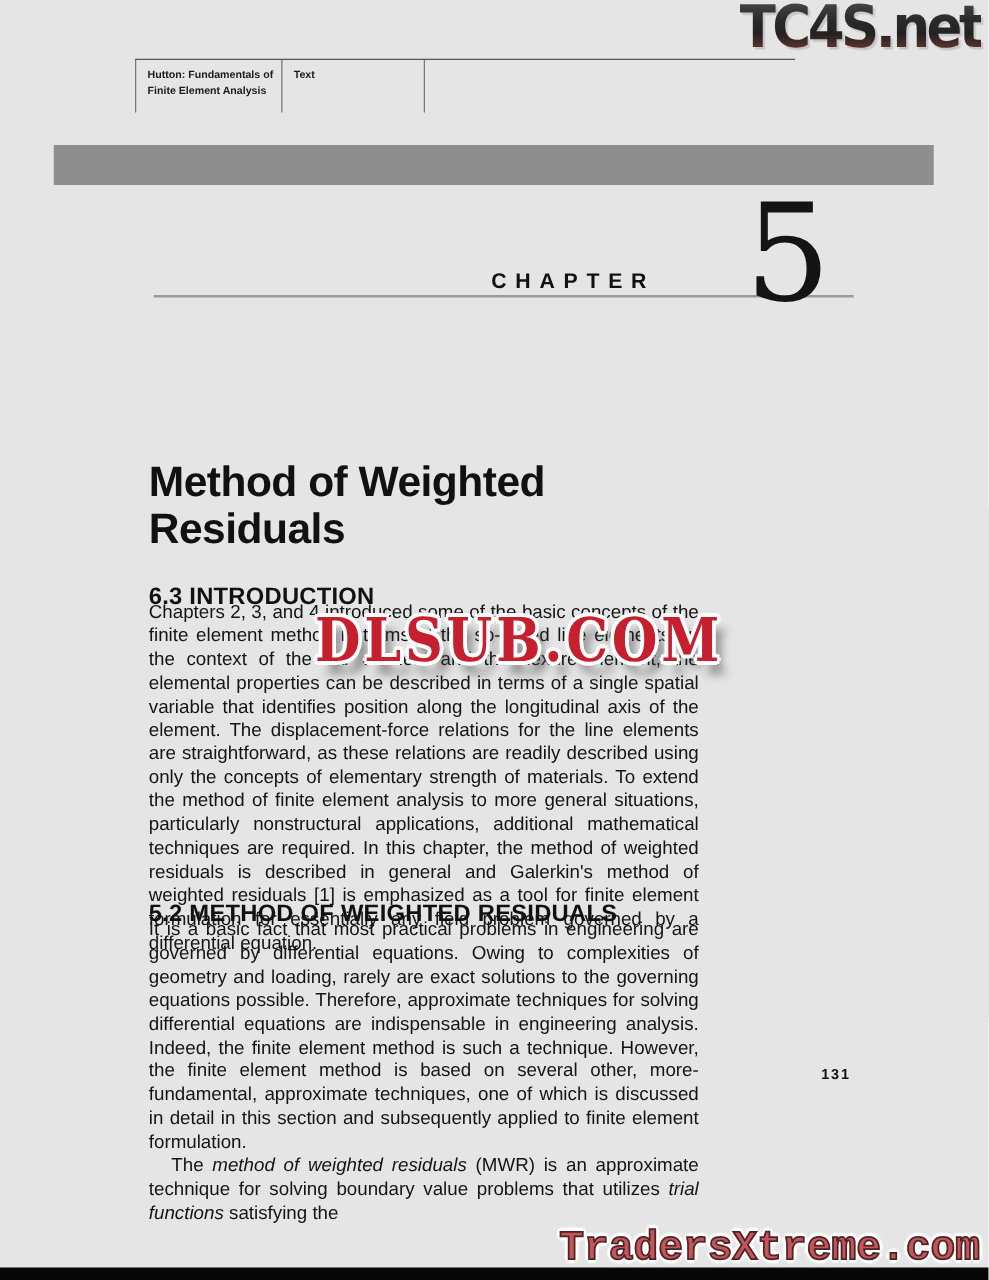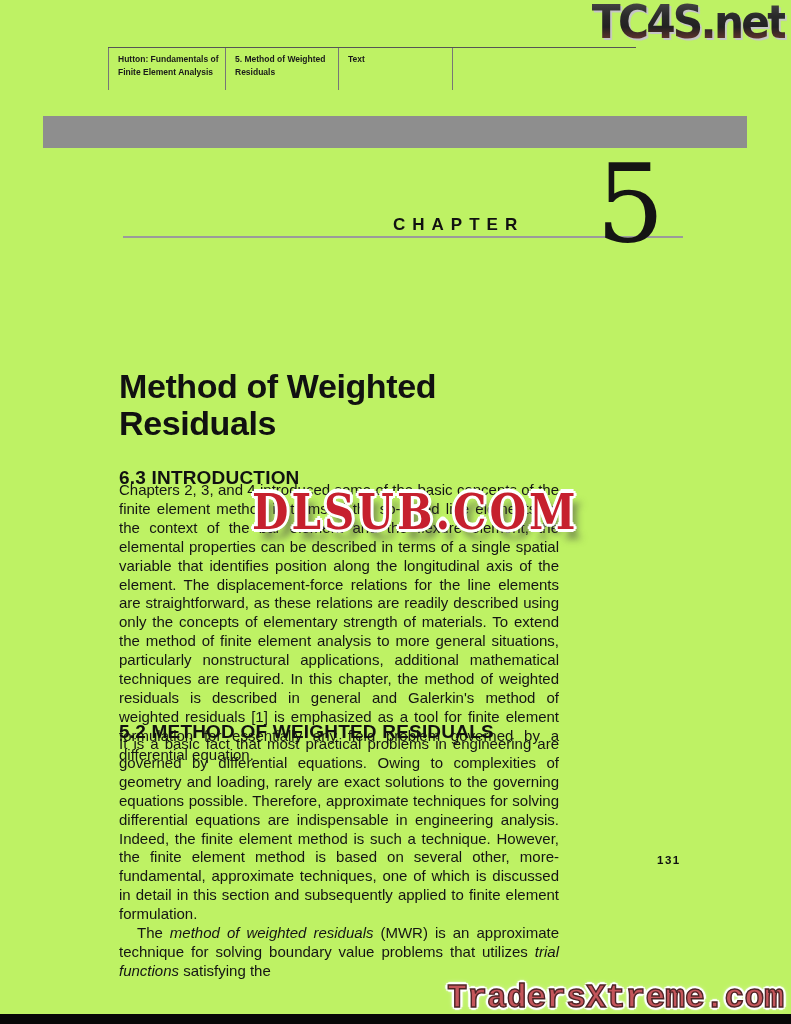--- a/index.html
+++ b/index.html
@@ -1,17 +1,17 @@
 <!DOCTYPE html>
 <html><head>
 <meta charset="utf-8">
 <style>
   html,body{margin:0;padding:0;background:#fff;}
   .page{
-    position:relative;width:791px;height:1024px;background:#bef264;
+    position:relative;width:791px;height:1024px;background:#e5e5e5;
     font-family:"Liberation Serif", serif;overflow:hidden;
   }
 
   
   .tc4s{
     position:absolute;top:-6px;right:6px;
     font-family:"DejaVu Sans", sans-serif;font-weight:bold;
     font-size:46px;letter-spacing:-3px;
     transform:scale(0.92,1.02);transform-origin:top right;
     background:linear-gradient(180deg,#555 0%,#2a2a2a 40%,#222 60%,#703830 88%,#8a4a3c 100%);
@@ -115,24 +115,20 @@
 
 <div class="page">
 
   <div class="tc4s">TC4S.net</div>
 
   <div class="credits">
     <div class="cell c1">
       <div>Hutton: Fundamentals of</div>
       <div>Finite Element Analysis</div>
     </div>
-    <div class="cell c2">
-      <div>5. Method of Weighted</div>
-      <div>Residuals</div>
-    </div>
     <div class="cell c3">
       <div>Text</div>
     </div>
     <div class="cell c4"></div>
   </div>
 
   <div class="gray-bar"></div>
 
   <div class="chapter-rule"></div>
   <div class="chapter-label">CHAPTER</div>

